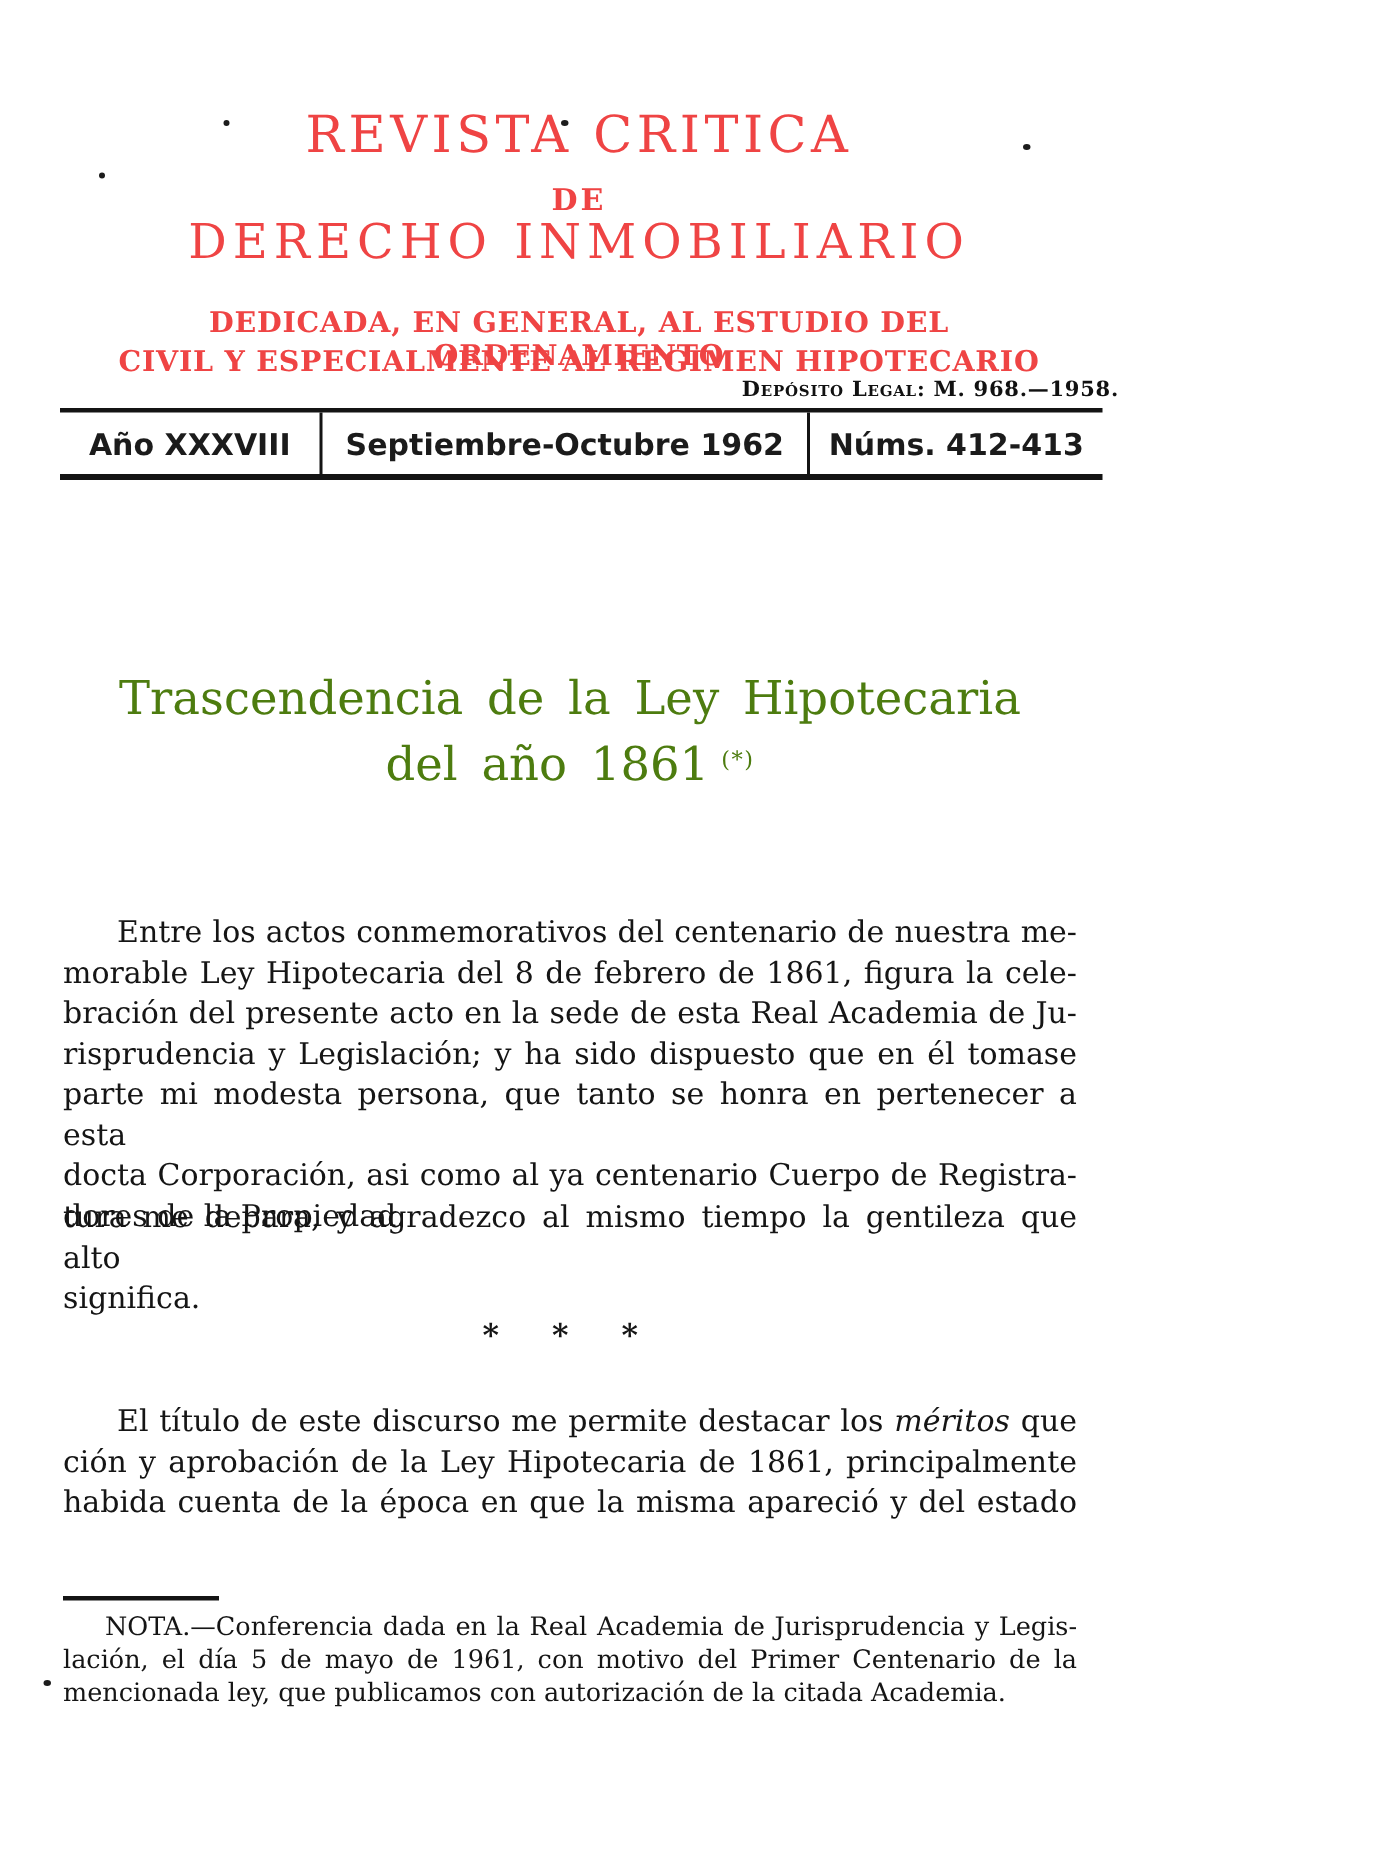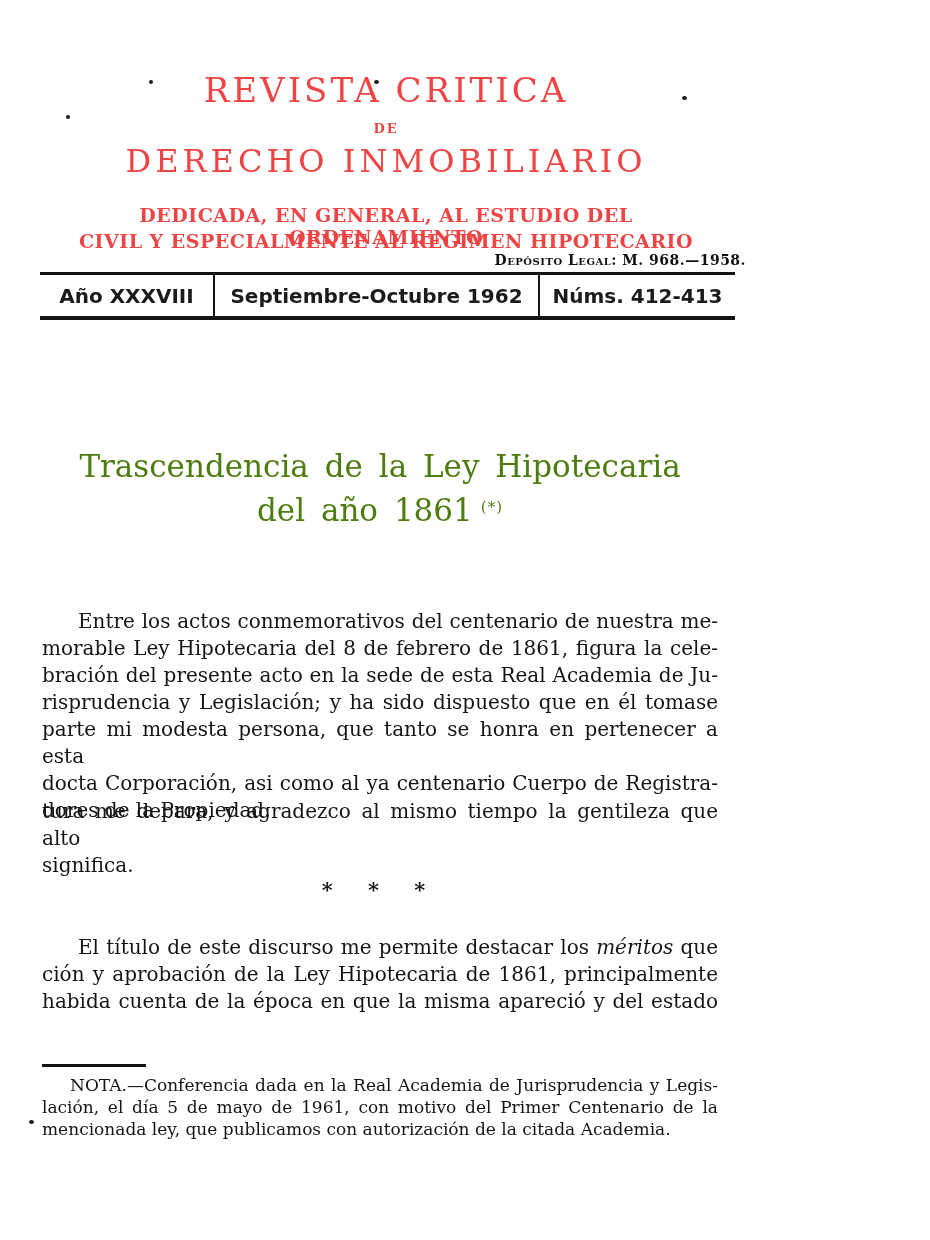--- a/index.html
+++ b/index.html
@@ -6,21 +6,21 @@
   body{
     width:930px;height:1240px;position:relative;overflow:hidden;
     background:#ffffff;color:#111;
     font-family:"DejaVu Serif", serif;
   }
   .abs{position:absolute;}
 
   
   .masthead-line{left:40px;width:692px;text-align:center;color:#ef4444;}
   .journal-title1{top:70px;font-size:34px;letter-spacing:3px;font-weight:400;}
-  .journal-de{top:121px;font-size:13px;letter-spacing:2px;font-weight:700;}
+  .journal-de{top:121px;font-size:20px;letter-spacing:2px;font-weight:700;}
   .journal-title2{top:142px;font-size:32px;letter-spacing:4px;font-weight:400;}
   .subtitle1{top:204px;font-size:19px;font-weight:700;letter-spacing:0.5px;}
   .subtitle2{top:230px;font-size:19px;font-weight:700;letter-spacing:0.5px;}
   .deposito{top:252px;left:40px;width:706px;text-align:right;font-size:14px;
             font-weight:700;font-variant:small-caps;letter-spacing:0.5px;}
 
   
   .issue-bar{
     top:272px;left:40px;width:695px;
     border-top:3px solid #141414;border-bottom:4px solid #141414;

